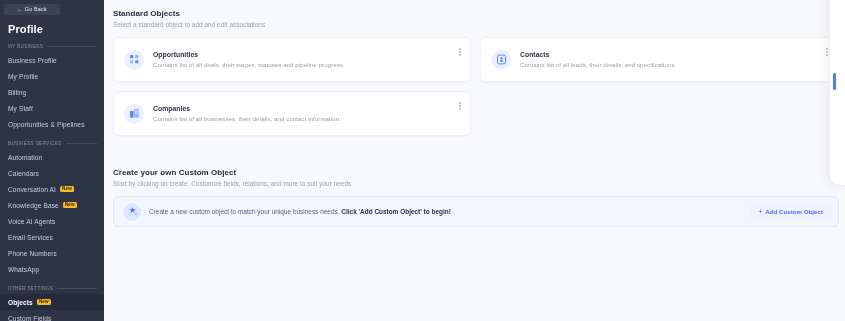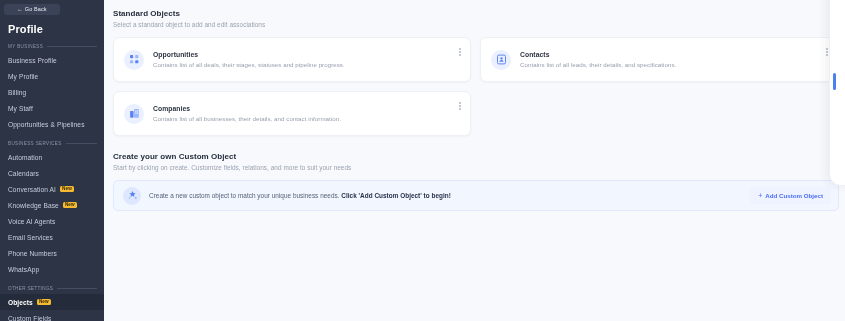--- a/index.html
+++ b/index.html
@@ -145,21 +145,21 @@
     letter-spacing: .03px;
   }
   .kebab {
     position: absolute;
     top: 10px; right: 9px;
     display: flex; flex-direction: column; gap: 1.5px;
     cursor: pointer;
   }
   .kebab i { width: 1.6px; height: 1.6px; border-radius: 50%; background: #b9c0cc; display: block; }
 
-  .custom-sec { margin-top: 16px; }
+  .custom-sec { margin-top: 32px; }
 
   .banner {
     margin-top: 9px;
     width: 726px;
     height: 31px;
     background: #f2f6ff;
     border: 1px solid #dfe8fd;
     border-radius: 5px;
     display: flex;
     align-items: center;

